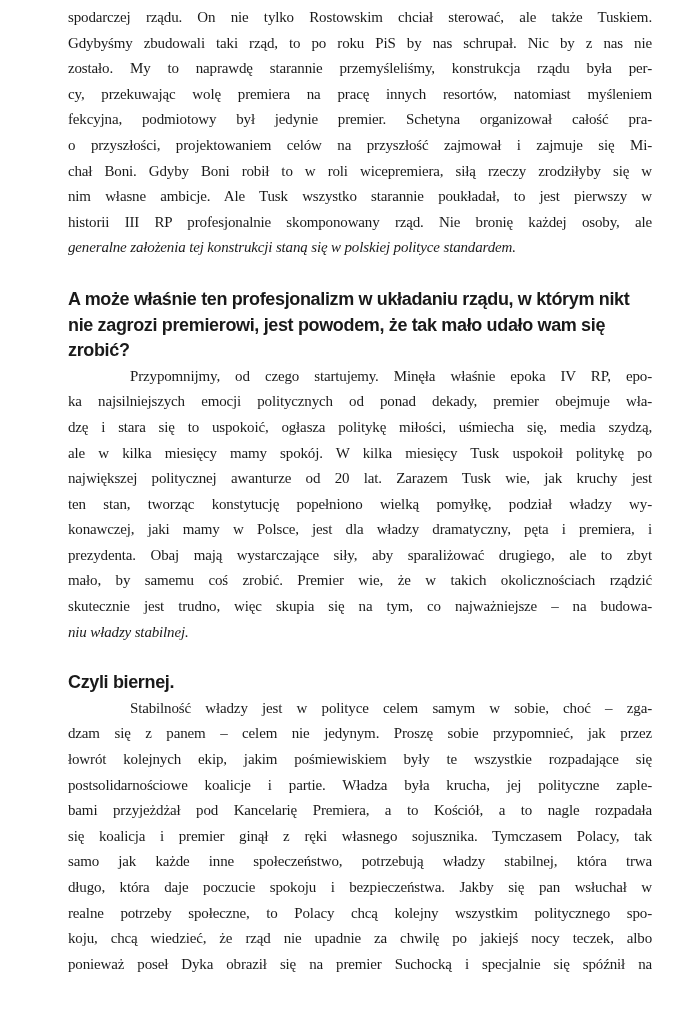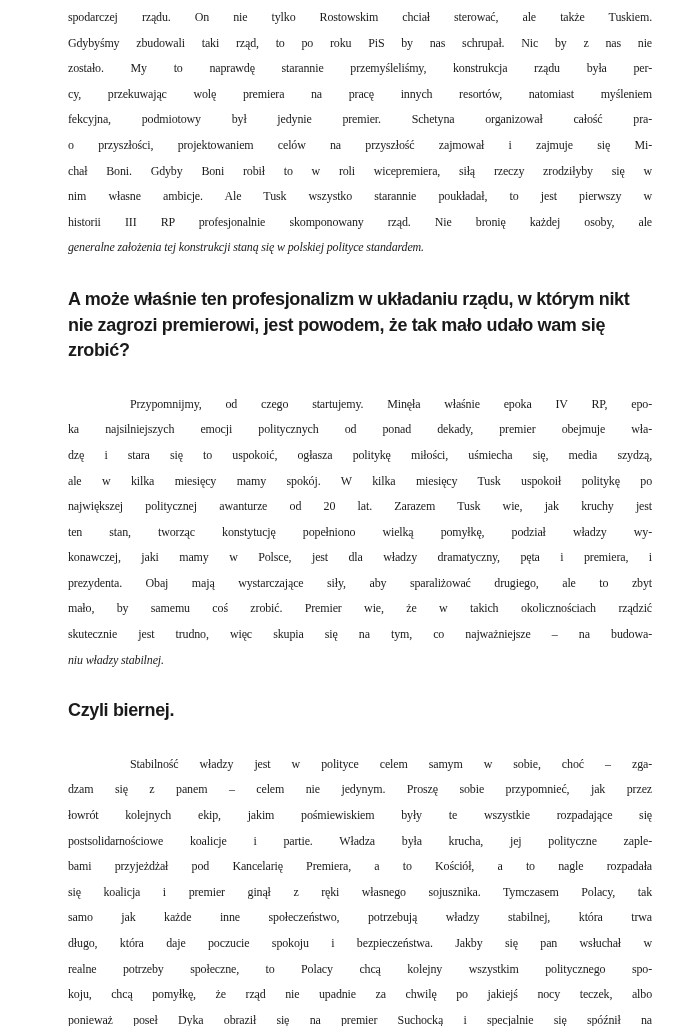--- a/index.html
+++ b/index.html
@@ -4,26 +4,26 @@
 <style>
   html, body { margin: 0; padding: 0; background: #ffffff; }
   body { width: 679px; height: 1026px; overflow: hidden; position: relative; }
   .page {
     position: absolute; left: 68px; top: 5px; width: 584px;
     font-family: "Liberation Serif", "DejaVu Serif", serif;
     color: #1a1a1a;
   }
   .line {
     display: block; height: 25.6px; line-height: 25.6px;
-    font-size: 12px; white-space: nowrap;
+    font-size: 15px; white-space: nowrap;
     text-align: justify; text-align-last: justify;
     letter-spacing: -0.15px;
   }
   .line.last { text-align-last: left; font-style: italic; }
-  .line.indent { padding-left: 62px; margin-top: 28px; }
+  .line.indent { padding-left: 62px; }
   .q .line {
     font-family: "Liberation Sans", "DejaVu Sans", sans-serif;
     font-weight: bold; font-size: 18px; letter-spacing: -0.35px;
     text-align-last: left;
   }
   .gap-q { height: 26px; }
   .gap-s { height: 25px; }
 </style>
 </head>
 <body>
@@ -74,18 +74,18 @@
   <div class="a">
     <span class="line indent">Stabilność władzy jest w polityce celem samym w sobie, choć – zga-</span>
     <span class="line">dzam się z panem – celem nie jedynym. Proszę sobie przypomnieć, jak przez</span>
     <span class="line">łowrót kolejnych ekip, jakim pośmiewiskiem były te wszystkie rozpadające się</span>
     <span class="line">postsolidarnościowe koalicje i partie. Władza była krucha, jej polityczne zaple-</span>
     <span class="line">bami przyjeżdżał pod Kancelarię Premiera, a to Kościół, a to nagle rozpadała</span>
     <span class="line">się koalicja i premier ginął z ręki własnego sojusznika. Tymczasem Polacy, tak</span>
     <span class="line">samo jak każde inne społeczeństwo, potrzebują władzy stabilnej, która trwa</span>
     <span class="line">długo, która daje poczucie spokoju i bezpieczeństwa. Jakby się pan wsłuchał w</span>
     <span class="line">realne potrzeby społeczne, to Polacy chcą kolejny wszystkim politycznego spo-</span>
-    <span class="line">koju, chcą pomyłkę, że rząd nie upadnie za chwilę po jakiejś nocy teczek, albo</span>
+    <span class="line">koju, chcą wiedzieć, że rząd nie upadnie za chwilę po jakiejś nocy teczek, albo</span>
     <span class="line">ponieważ poseł Dyka obraził się na premier Suchocką i specjalnie się spóźnił na</span>
 
   </div>
 
 </div>
 
 </body></html>

